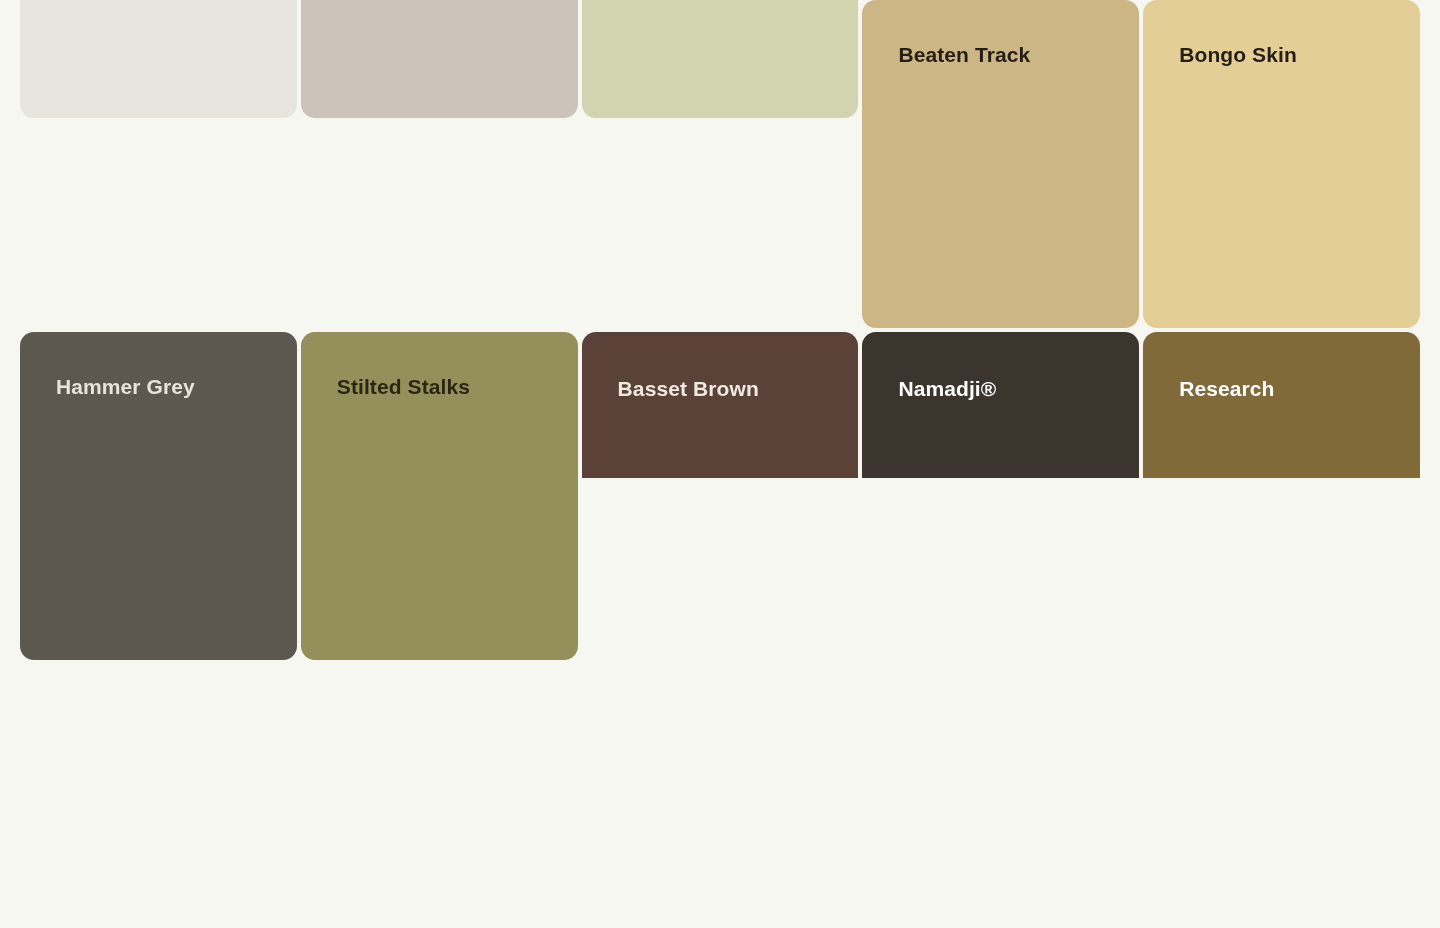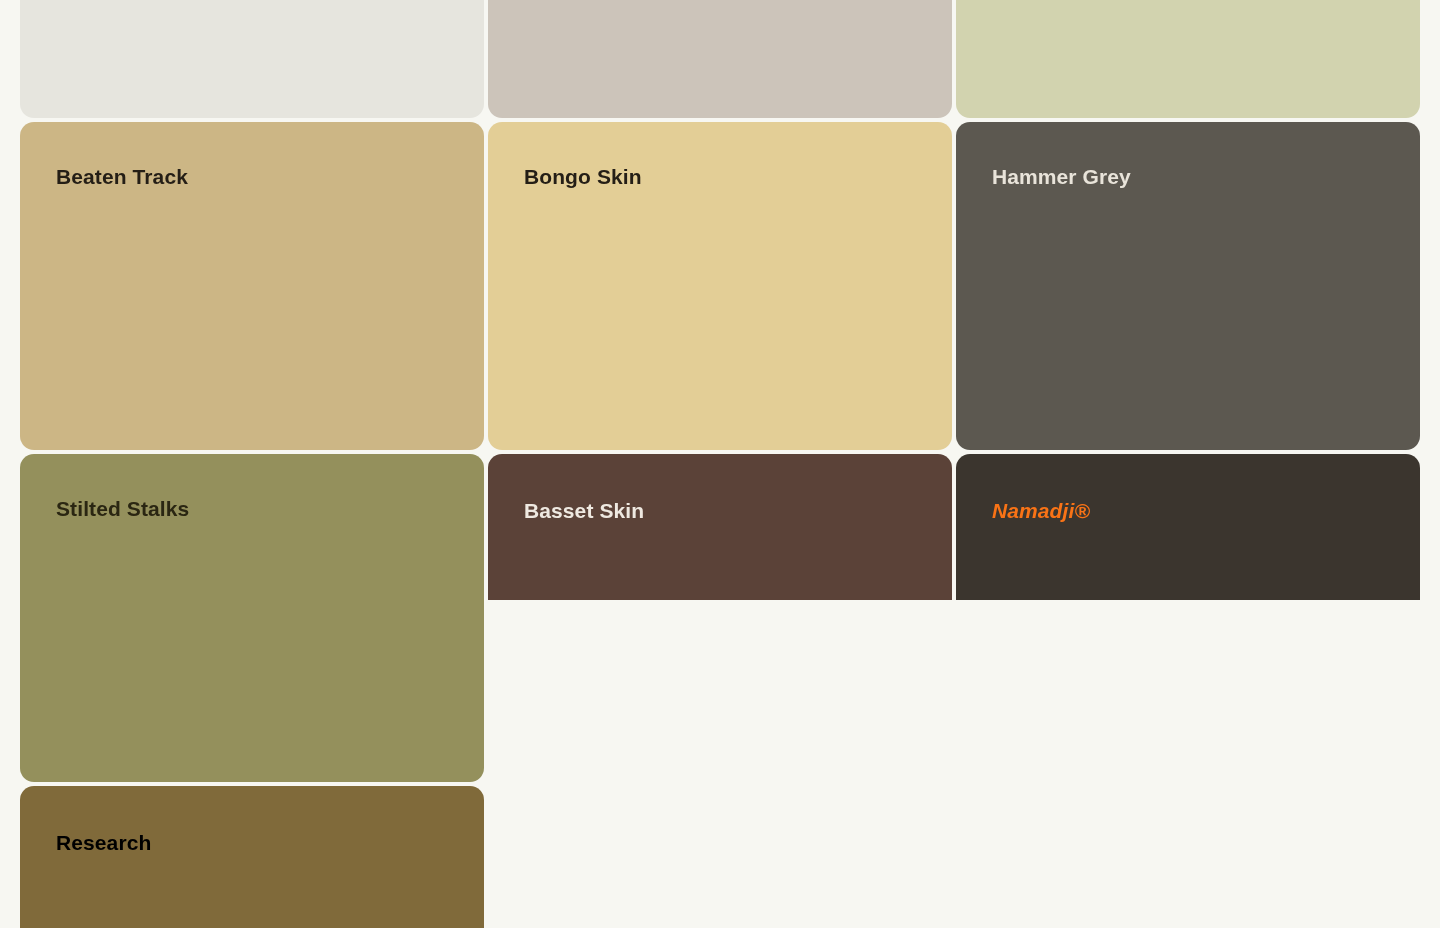--- a/index.html
+++ b/index.html
@@ -17,21 +17,21 @@
     -webkit-font-smoothing: antialiased;
   }
 
   #swatch-grid {
     position: absolute;
     left: 20px;
     top: 0;
     width: 1400px;
     height: 775px;
     display: grid;
-    grid-template-columns: repeat(3, 1fr);
+    grid-template-columns: repeat(5, 1fr);
     grid-auto-rows: min-content;
     column-gap: 4px;
     row-gap: 4px;
     align-content: start;
   }
 
   .swatch {
     position: relative;
     border-radius: 14px;
     overflow: hidden;
@@ -109,22 +109,22 @@
   </div>
 
   <div class="swatch row-full" style="background: rgb(92, 88, 80); text-decoration: underline;">
     <div class="swatch-label" style="color: rgb(233, 228, 218);">Hammer Grey</div>
   </div>
   <div class="swatch row-full" style="background: rgb(148, 144, 92); padding-left: 44px;">
     <div class="swatch-label" style="color: rgb(42, 38, 18);">Stilted Stalks</div>
   </div>
 
   <div class="swatch row-bottom" style="background: rgb(91, 66, 56);">
-    <div class="swatch-label" style="color: rgb(239, 233, 225);">Basset Skin</div>
+    <div class="swatch-label" style="color: rgb(239, 233, 225);">Basset Brown</div>
   </div>
   <div class="swatch row-bottom" style="background: rgb(59, 53, 46);">
-    <div class="swatch-label" style="color: #f97316; font-style: italic;">Namadji®</div>
+    <div class="swatch-label" style="color: #ffffff;">Namadji®</div>
   </div>
   <div class="swatch row-bottom" style="background: rgb(128, 106, 58);">
-    <div class="swatch-label" style="color: #000000;">Research</div>
+    <div class="swatch-label" style="color: #ffffff;">Research</div>
   </div>
 
 </div>
 
 </body></html>

